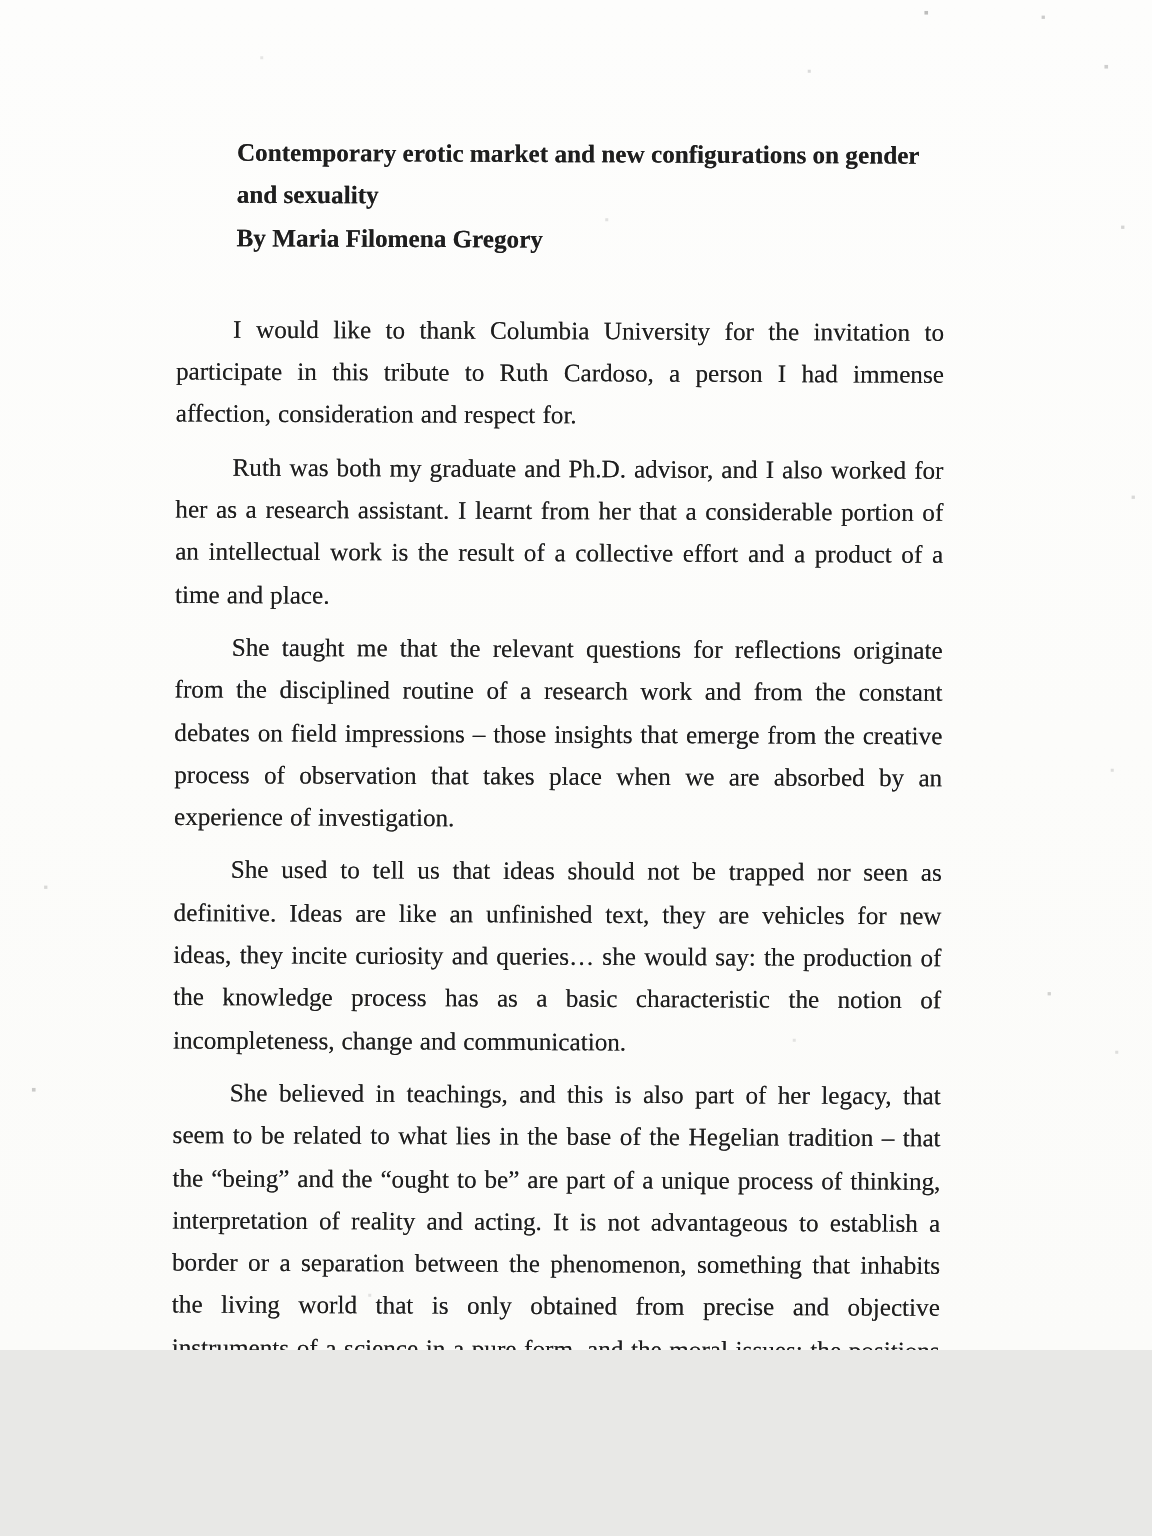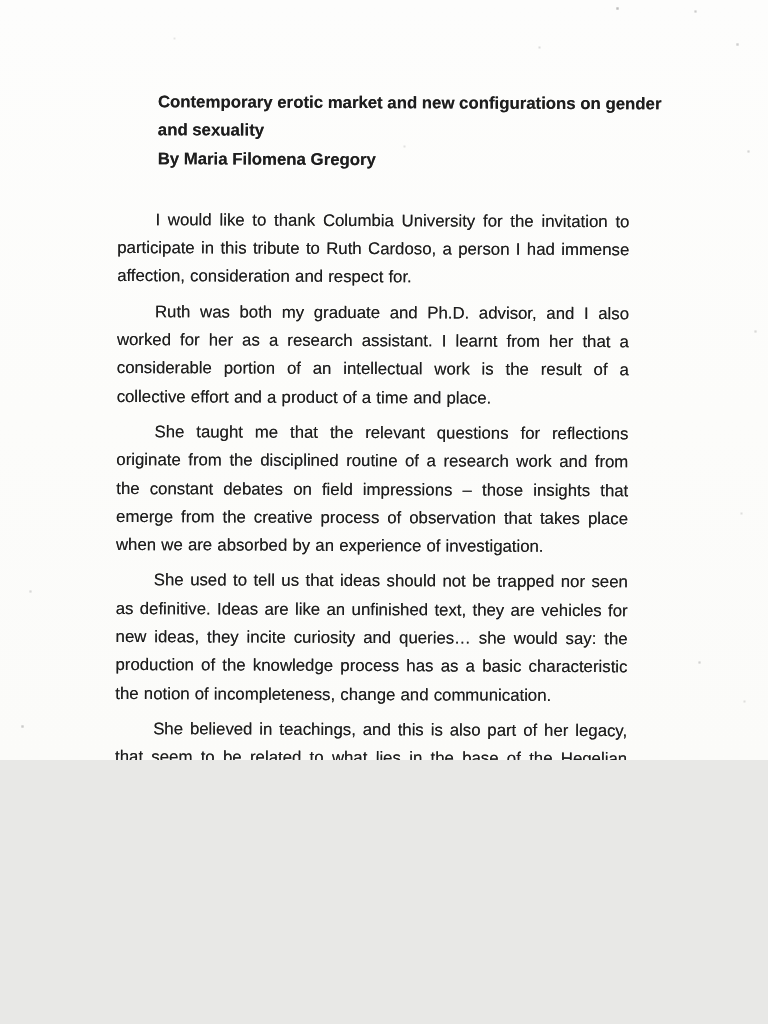--- a/index.html
+++ b/index.html
@@ -3,25 +3,25 @@
 <meta charset="utf-8">
 <style>
   html, body {
     margin: 0;
     padding: 0;
     background: #e8e8e6;
   }
   .scan-page {
     position: relative;
     width: 768px;
-    height: 760px;
+    height: 900px;
     margin: 0 auto;
     background: linear-gradient(180deg, #fdfdfc 0%, #fcfcfa 55%, #fbfbf9 100%);
     overflow: hidden;
-    font-family: Liberation Sans, sans-serif;
+    font-family: Liberation Serif, serif;
     color: #1e1e1e;
   }
   .content {
     position: absolute;
     left: 118px;
     top: 88px;
     width: 512px;
     transform: rotate(0.25deg);
     transform-origin: left top;
     text-shadow: 0 0 0.4px rgba(30,30,30,0.75);

